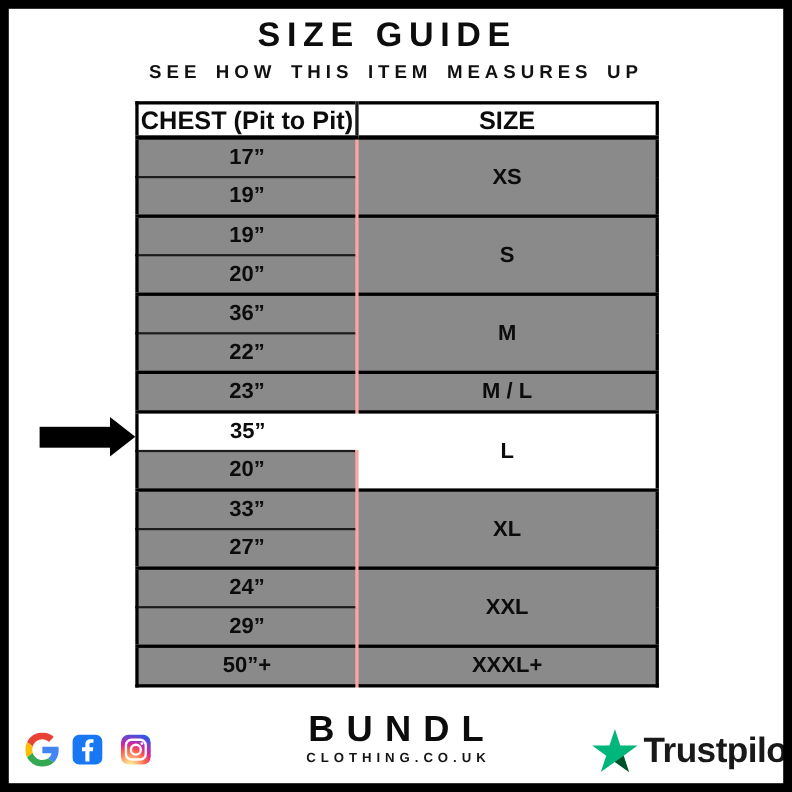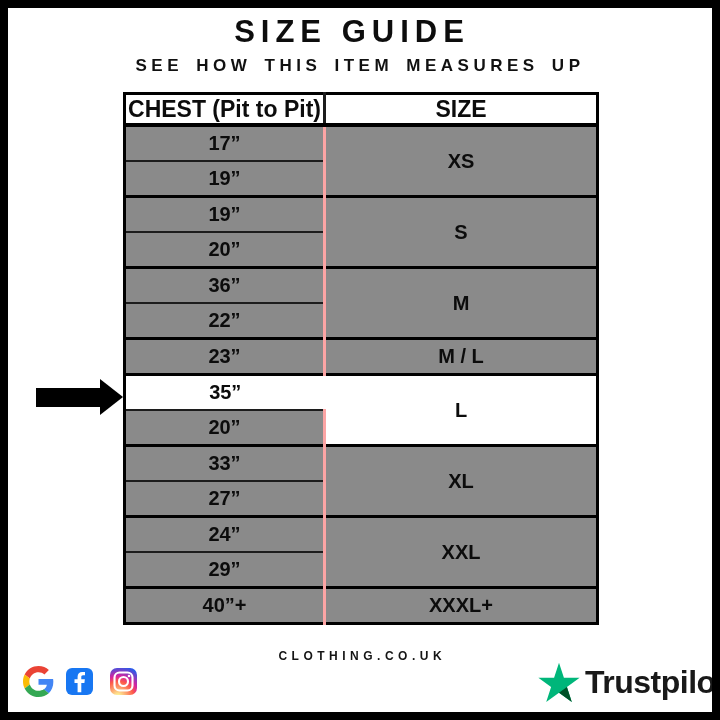--- a/index.html
+++ b/index.html
@@ -130,21 +130,21 @@
 
       <tr class="grp">
         <td class="mcell">24”</td>
         <td rowspan="2">XXL</td>
       </tr>
       <tr>
         <td class="mcell">29”</td>
       </tr>
 
       <tr class="grp">
-        <td class="mcell">40”+</td>
+        <td class="mcell">50”+</td>
         <td>XXXL+</td>
       </tr>
     </tbody>
   </table>
 </div>
 
 <div class="arrow">
   <div class="shaft"></div>
   <div class="head"></div>
 </div>
@@ -164,20 +164,21 @@
 </div>
 <div class="ig-icon">
   <svg width="27" height="27" viewBox="0 0 24 24" fill="none">
     <rect x="4" y="4" width="16" height="16" rx="4.5" stroke="#ffffff" stroke-width="1.9"></rect>
     <circle cx="12" cy="12" r="4" stroke="#ffffff" stroke-width="1.9"></circle>
     <circle cx="16.9" cy="7.1" r="1.15" fill="#ffffff"></circle>
   </svg>
 </div>
 
 <div class="brand">
+  <span class="brand-name">BUNDL</span>
   <span class="brand-domain">CLOTHING.CO.UK</span>
 </div>
 
 <div class="trustpilot">
   <svg width="42" height="40" viewBox="0 0 100 96">
     <polygon fill="#00b67a" points="50,2 61.8,37.8 99.5,37.8 69,60 80.7,95.7 50,73.6 19.3,95.7 31,60 0.5,37.8 38.2,37.8"></polygon>
     <polygon fill="#005128" points="50,73.6 69,60 80.7,95.7"></polygon>
   </svg>
   <span class="tp-label">Trustpilot</span>
 </div>

